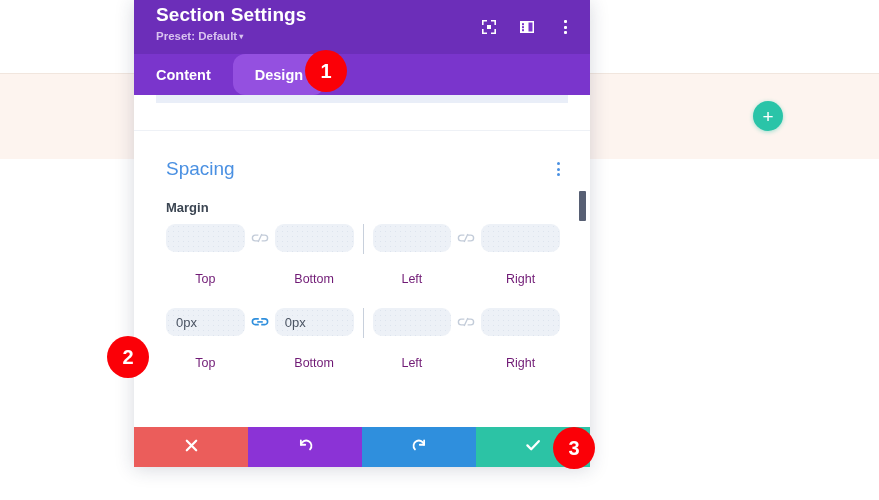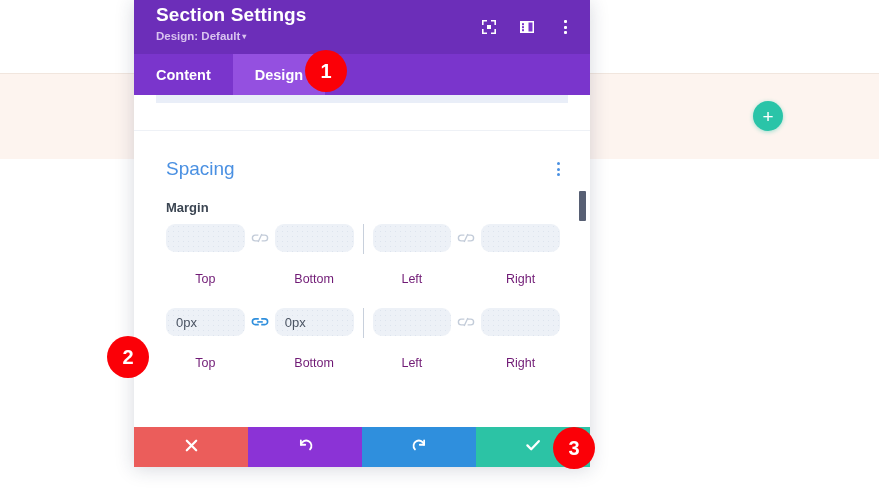--- a/index.html
+++ b/index.html
@@ -133,20 +133,21 @@
   }
   .tab {
     padding: 12px 22px;
     display: flex;
     align-items: center;
     color: #ffffff;
     font-size: 14.5px;
     font-weight: bold;
     cursor: pointer;
     user-select: none;
+    border-radius: 12px;
   }
   .tab.active {
     background: #9450e0;
   }
 
   
   .modal-searchbar {
     flex: 0 0 auto;
     background: #ffffff;
     padding: 0 22px;
@@ -335,21 +336,21 @@
   <div class="add-section-button">
     <span>+</span>
   </div>
 </div>
 
 <div id="settings-modal">
 
   <div class="modal-header">
     <h1 class="modal-title">Section Settings</h1>
     <div class="modal-preset">
-      <span>Design: Default</span><span class="caret">▾</span>
+      <span>Preset: Default</span><span class="caret">▾</span>
     </div>
     <div class="header-tools">
       <span class="tool">
         <svg width="16" height="16" viewBox="0 0 16 16">
           <path d="M1 1h5V2.6H2.6V6H1V1z" fill="#fff"></path>
           <path d="M15 1h-5V2.6h3.4V6H15V1z" fill="#fff"></path>
           <path d="M1 15h5v-1.6H2.6V10H1v5z" fill="#fff"></path>
           <path d="M15 15h-5v-1.6h3.4V10H15v5z" fill="#fff"></path>
           <rect x="6" y="6" width="4" height="4" fill="#fff"></rect>
         </svg>

